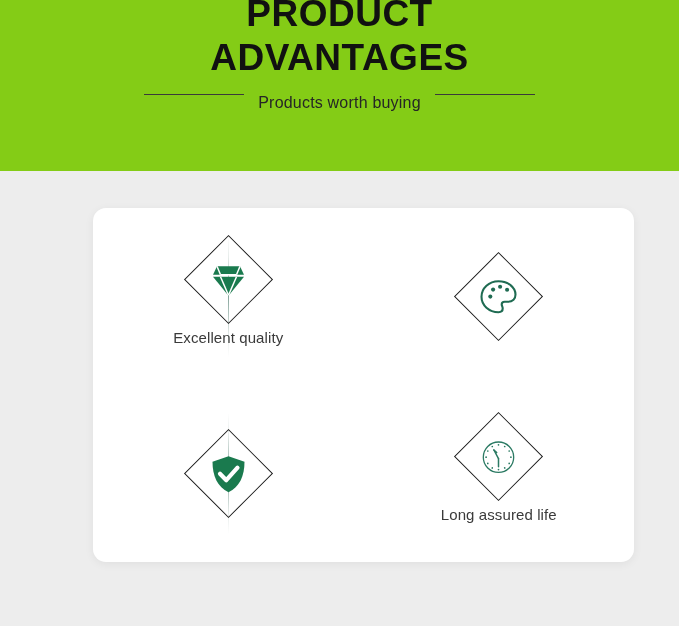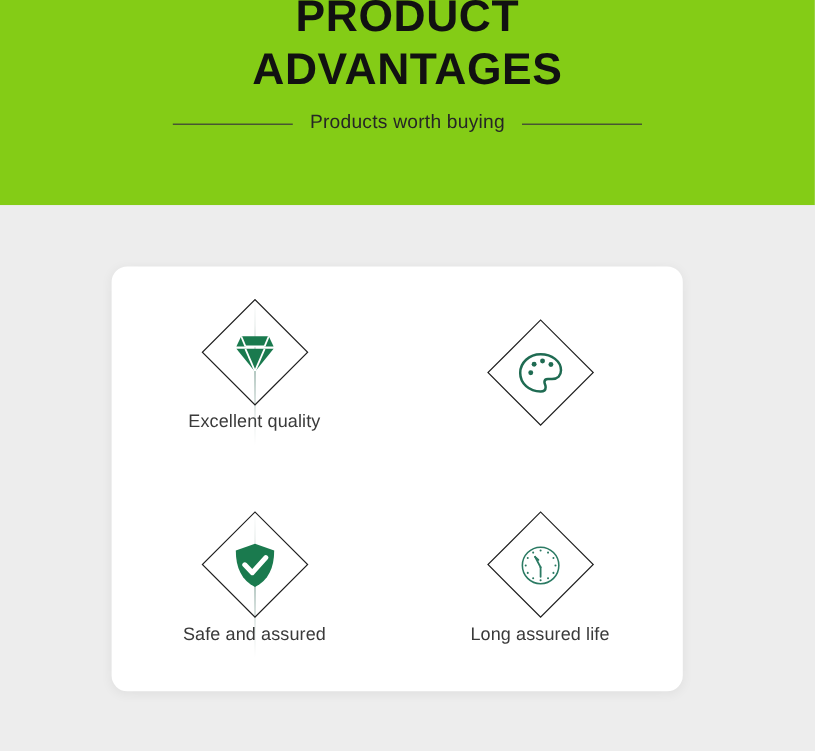--- a/index.html
+++ b/index.html
@@ -37,21 +37,20 @@
     color: #111111;
   }
   .title .line2 { display: block; }
 
   .subtitle-row {
     position: absolute;
     left: 0;
     top: 94px;
     width: 679px;
     display: flex;
-    align-items: center;
     justify-content: center;
     gap: 14px;
   }
   .sub-rule {
     width: 100px;
     height: 1px;
     background: #3a3a3a;
   }
   .subtitle-text {
     font-size: 16px;
@@ -67,22 +66,22 @@
     top: 171px;
     width: 679px;
     height: 455px;
     background: #ededed;
   }
 
   
   .card {
     position: absolute;
     left: 93px;
-    top: 222px;
-    width: 476px;
+    top: 208px;
+    width: 541px;
     height: 354px;
     background: #ffffff;
     border-radius: 13px;
     box-shadow: 0 2px 10px rgba(0,0,0,0.06);
     box-sizing: border-box;
     padding-left: 48px;
   }
 
   .grid {
     position: absolute;
@@ -213,21 +212,20 @@
     <div class="cell">
       <div class="divider"></div>
       <div class="diamond-frame">
         <div class="diamond-inner">
           <svg width="38" height="40" viewBox="0 0 38 40">
             <path d="M19 2 L35 7.5 C35 22 30 32.5 19 38 C8 32.5 3 22 3 7.5 Z" fill="#1a7a4e"></path>
             <path d="M10.5 19.5 L16.8 26 L28 13.5" fill="none" stroke="#ffffff" stroke-width="4.2" stroke-linecap="round" stroke-linejoin="round"></path>
           </svg>
         </div>
       </div>
-      <div class="cell-label">Safe and assured</div>
     </div>
 
     <div class="cell">
       <div class="diamond-frame">
         <div class="diamond-inner">
           <svg width="40" height="40" viewBox="0 0 40 40">
             <circle cx="20" cy="20" r="15.2" fill="none" stroke="#2b7a63" stroke-width="1.3"></circle>
             <g fill="#2b7a63">
               <circle cx="20" cy="7.6" r="0.85"></circle>
               <circle cx="26.2" cy="9.3" r="0.85"></circle>

